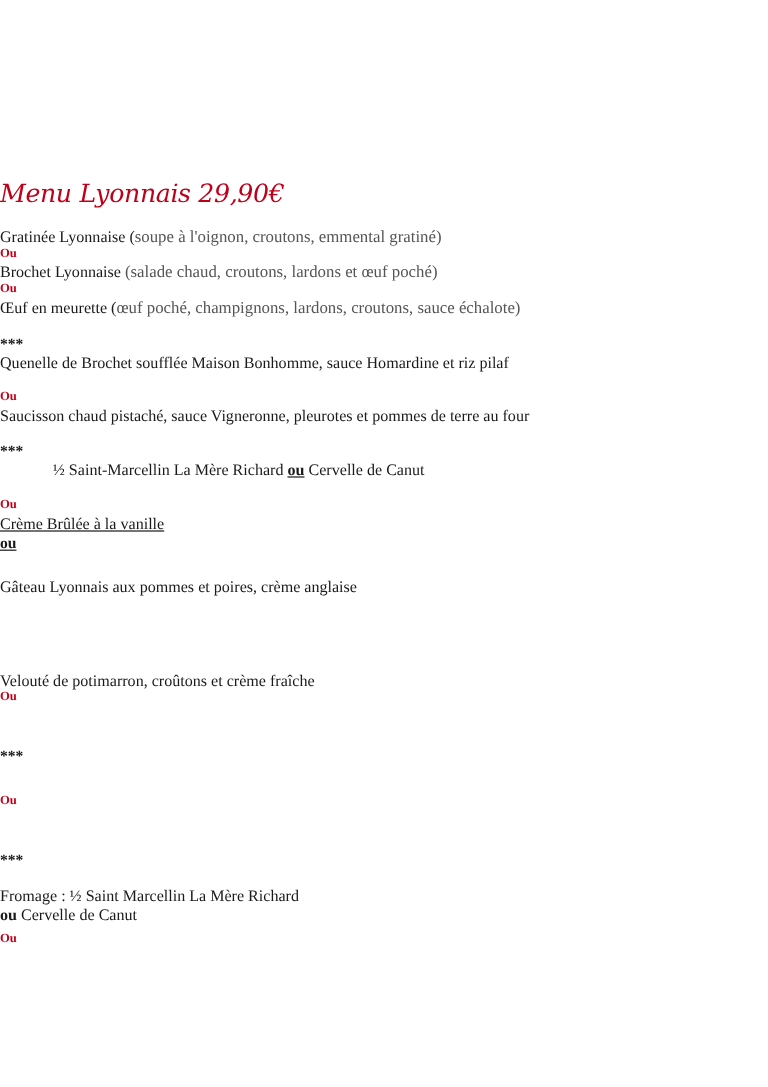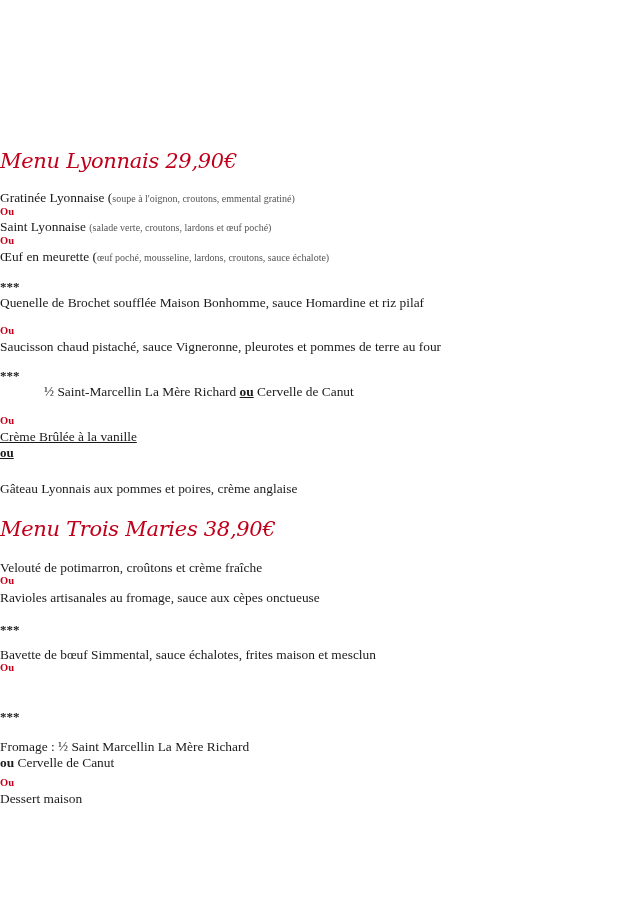--- a/index.html
+++ b/index.html
@@ -40,21 +40,21 @@
       letter-spacing: -0.3px;
     }
     .ou {
       color: #c0001a;
       font-weight: bold;
       font-size: 10.5px;
       line-height: 12px;
     }
     .desc {
       color: #555555;
-      font-size: 10px;
+      font-size: 14px;
     }
     .stars {
       font-size: 13px;
       line-height: 14px;
       font-weight: bold;
       letter-spacing: 0px;
     }
     .ou-inline {
       font-weight: bold;
     }
@@ -75,56 +75,52 @@
 
 <div class="page">
 
   <div class="line title" style="top:148px;">Menu Lyonnais 29,90€</div>
 
   <div class="line" style="top:190px;">
     <span>Gratinée Lyonnaise (</span><span class="desc">soupe à l'oignon, croutons, emmental gratiné)</span>
   </div>
   <div class="line ou" style="top:206px;">Ou</div>
   <div class="line" style="top:219px;">
-    <span>Saint Lyonnaise </span><span class="desc">(salade verte, croutons, lardons et œuf poché)</span>
+    <span>Brochet Lyonnaise </span><span class="desc">(salade chaud, croutons, lardons et œuf poché)</span>
   </div>
   <div class="line ou" style="top:235px;">Ou</div>
   <div class="line" style="top:249px;">
-    <span>Œuf en meurette (</span><span class="desc">œuf poché, mousseline, lardons, croutons, sauce échalote)</span>
+    <span>Œuf en meurette (</span><span class="desc">œuf poché, champignons, lardons, croutons, sauce échalote)</span>
   </div>
 
   <div class="line stars" style="top:280px;">***</div>
 
   <div class="line" style="top:295px;">Quenelle de Brochet soufflée Maison Bonhomme, sauce Homardine et riz pilaf</div>
   <div class="line ou" style="top:325px;">Ou</div>
   <div class="line" style="top:339px;">Saucisson chaud pistaché, sauce Vigneronne, pleurotes et pommes de terre au four</div>
 
   <div class="line stars" style="top:369px;">***</div>
 
   <div class="line" style="top:384px;padding-left:44px;">
     <span>½ Saint-Marcellin La Mère Richard </span><span class="ou-inline u">ou</span><span> Cervelle de Canut</span>
   </div>
   <div class="line ou" style="top:415px;">Ou</div>
   <div class="line" style="top:429px;text-decoration:underline;">Crème Brûlée à la vanille</div>
   <div class="line ou-under" style="top:445px;">ou</div>
   <div class="line" style="top:481px;">Gâteau Lyonnais aux pommes et poires, crème anglaise</div>
 
-  <div class="line title" style="top:516px;">Menu Trois Maries 38,90€</div>
 
   <div class="line" style="top:560px;">Velouté de potimarron, croûtons et crème fraîche</div>
   <div class="line ou" style="top:575px;">Ou</div>
-  <div class="line" style="top:590px;">Ravioles artisanales au fromage, sauce aux cèpes onctueuse</div>
 
   <div class="line stars" style="top:623px;">***</div>
 
-  <div class="line" style="top:647px;">Bavette de bœuf Simmental, sauce échalotes, frites maison et mesclun</div>
   <div class="line ou" style="top:662px;">Ou</div>
 
   <div class="line stars" style="top:710px;">***</div>
 
   <div class="line" style="top:755px;">
     <span class="ou-inline">ou</span><span> Cervelle de Canut</span>
   </div>
   <div class="line" style="top:739px;">Fromage : ½ Saint Marcellin La Mère Richard</div>
   <div class="line ou" style="top:777px;">Ou</div>
-  <div class="line" style="top:791px;">Dessert maison</div>
 
 </div>
 
 </body></html>

